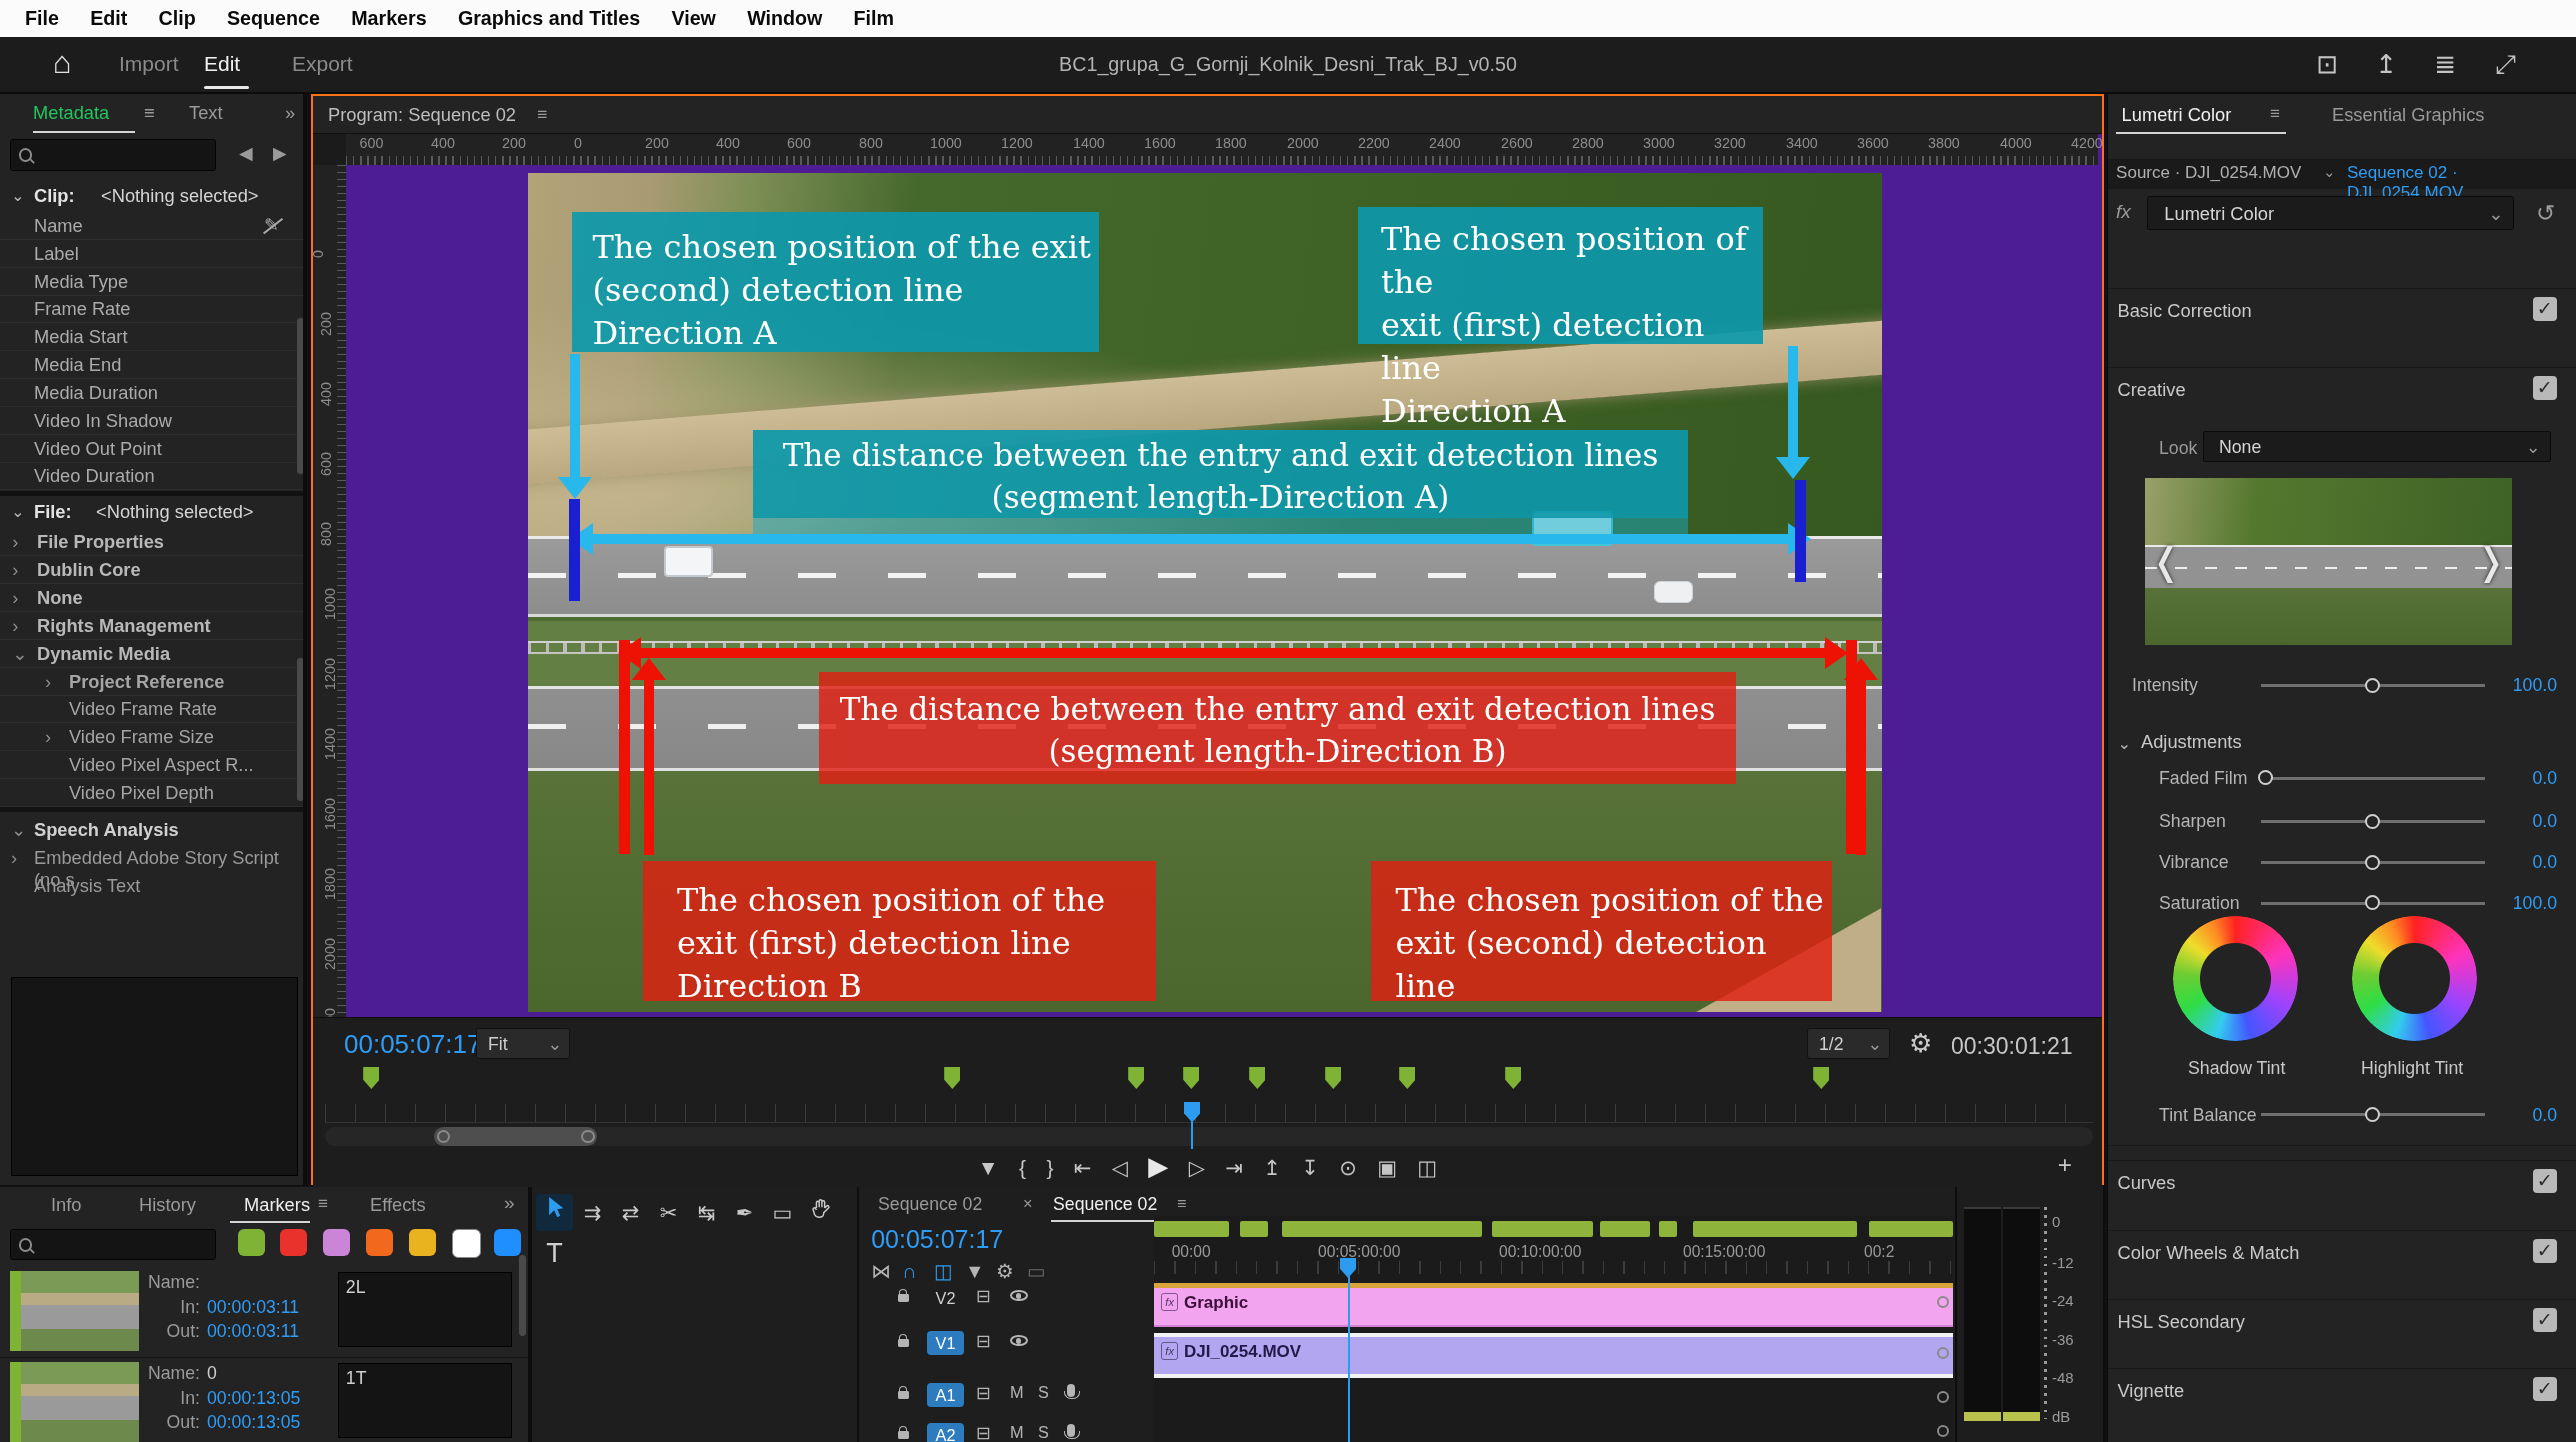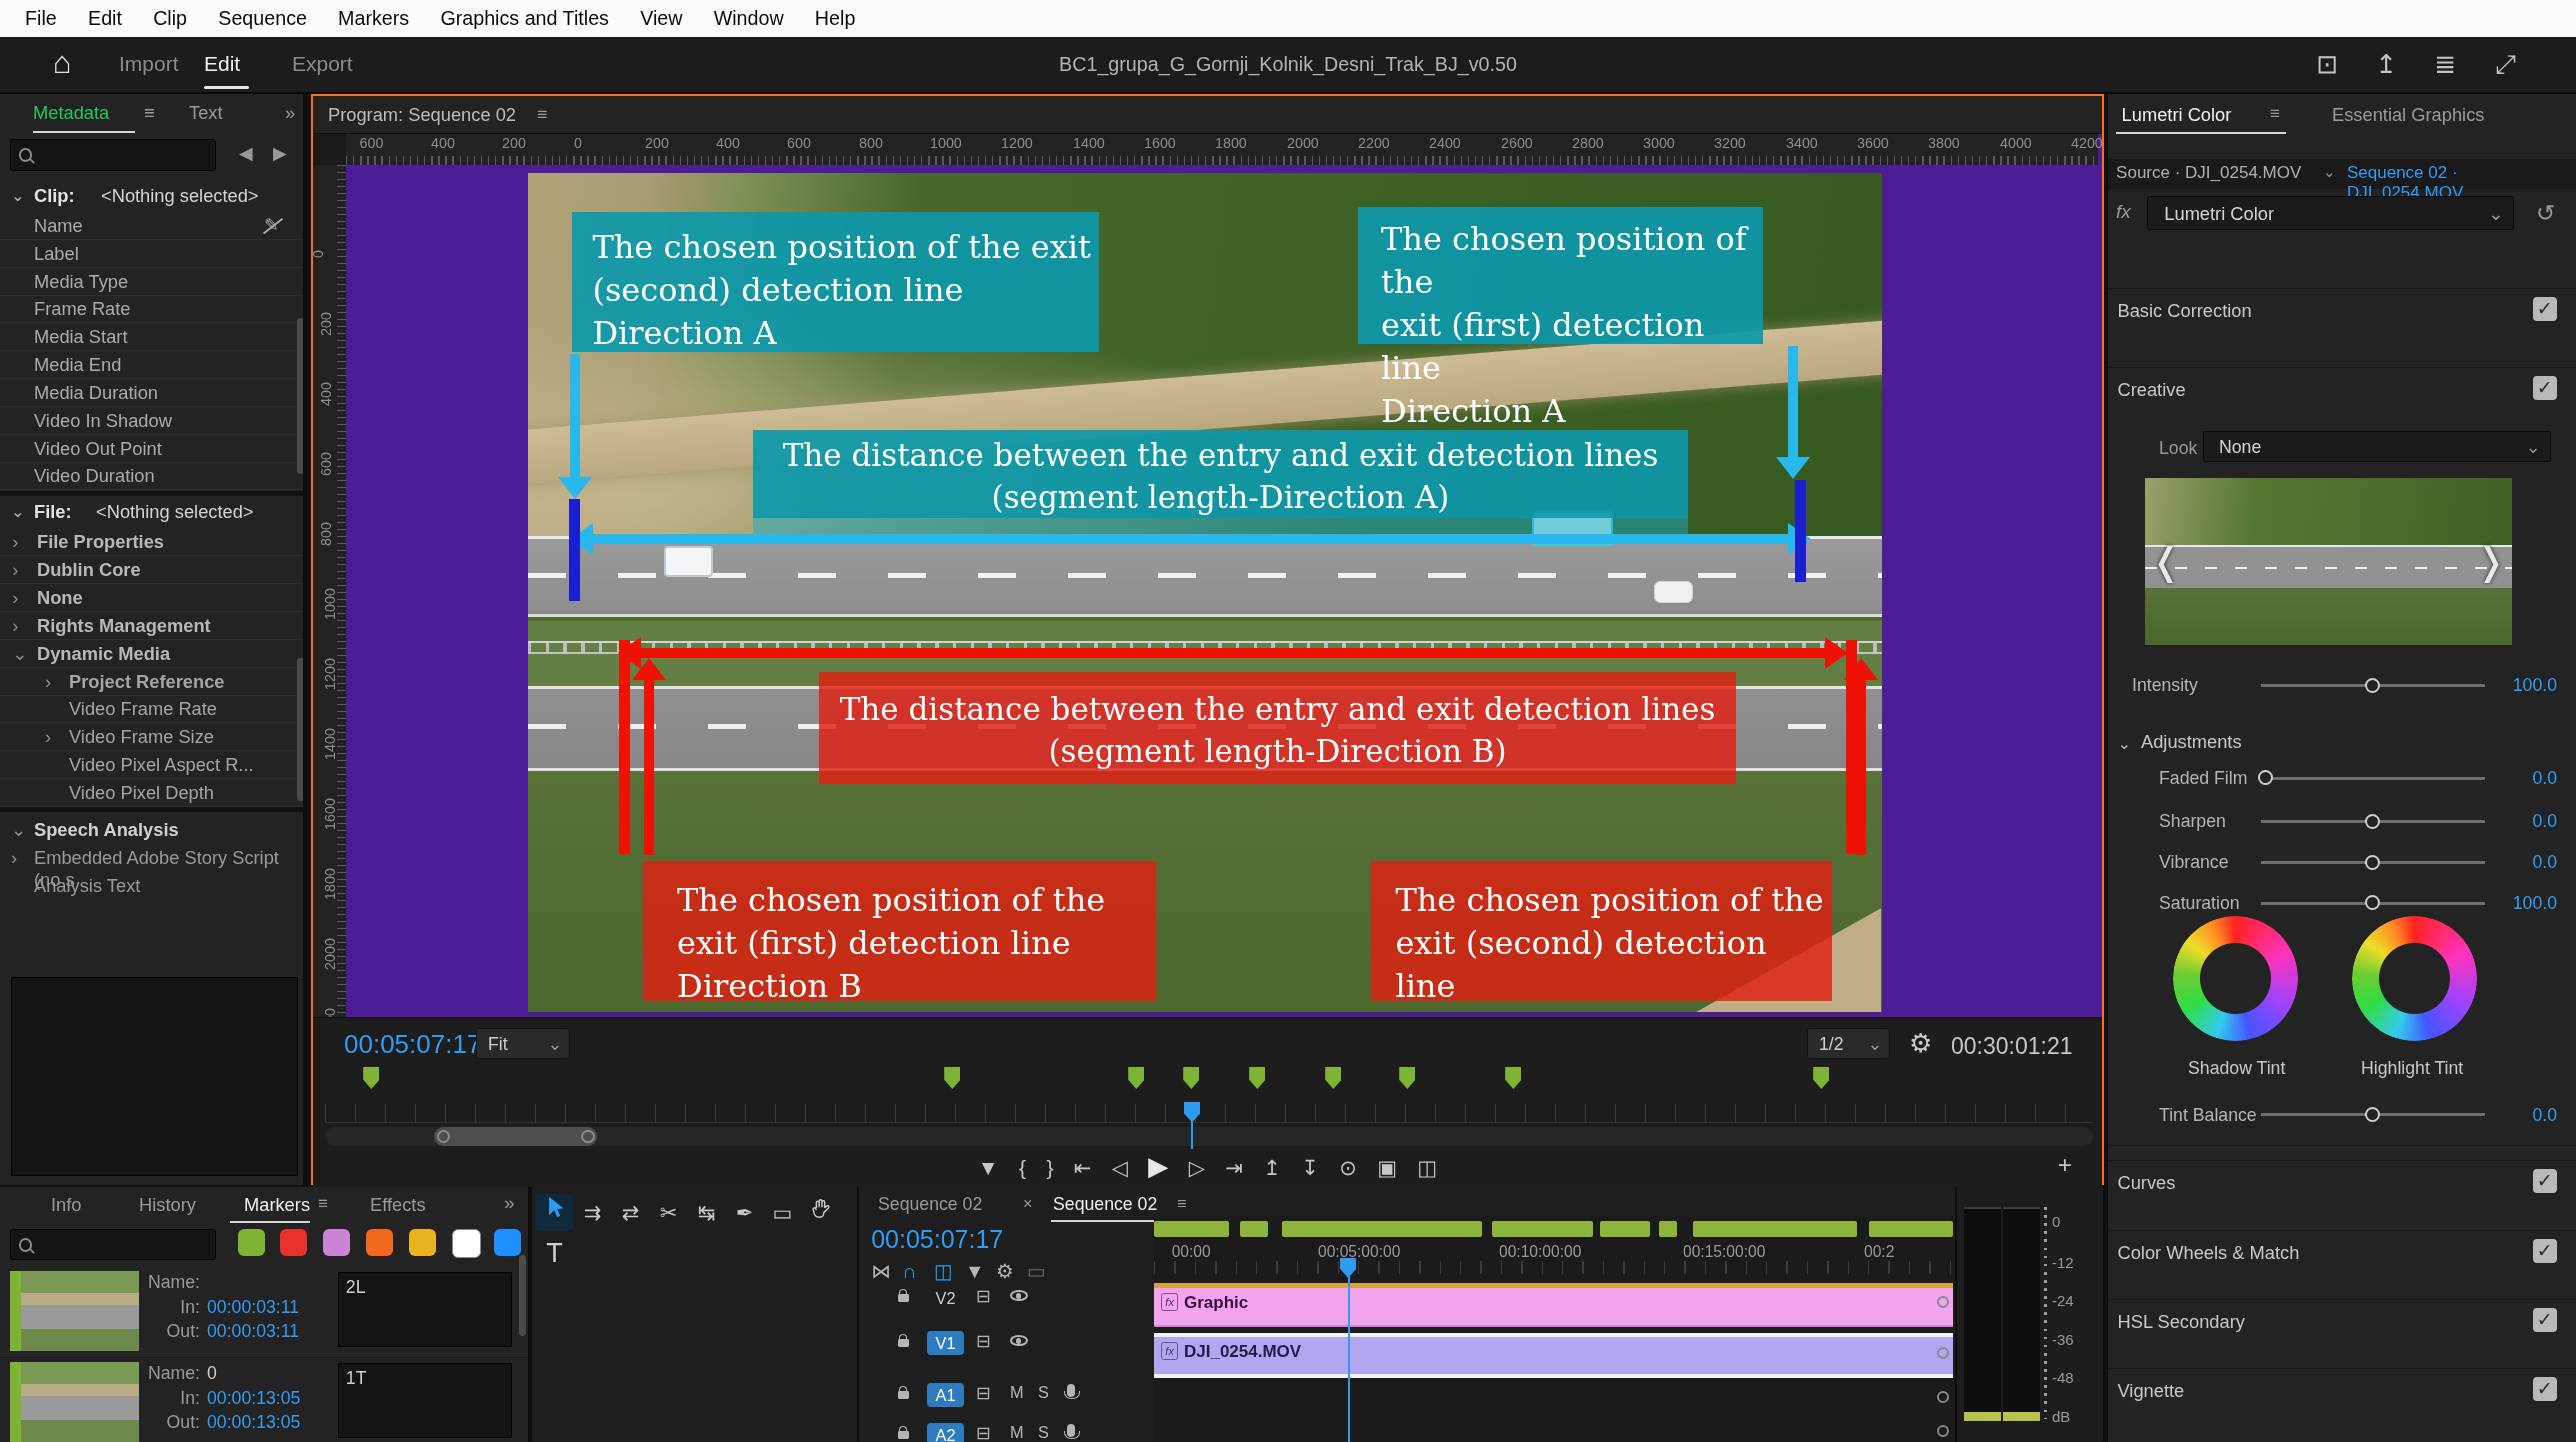--- a/index.html
+++ b/index.html
@@ -2,21 +2,21 @@
 <html style="font-size:11px"><head>
 <meta charset="utf-8">
 <style>
   html,body{margin:0;padding:0;background:#000;}
   #stage{position:relative;width:2576px;height:1443px;background:#111;overflow:hidden;
          font-family:"Liberation Sans",sans-serif;-webkit-font-smoothing:antialiased;}
   .abs{position:absolute;}
 
   
   #menubar{left:0;top:0;width:2576px;height:37px;background:#fbfbfb;display:flex;align-items:center;padding-left:9.5px;box-sizing:border-box;}
-  .menu-item{color:#0a0a0a;font-size:19.7px;padding:0 15.6px;font-weight:400;}
+  .menu-item{color:#0a0a0a;font-size:19.7px;padding:0 15.6px;font-weight:700;}
 
   
   #wsbar{left:0;top:37px;width:2576px;height:57px;background:#1c1c1c;border-bottom:2.7px solid #0b0b0b;box-sizing:border-box;}
   #home-ic{left:53px;top:8.1px;font-size:31px;color:#e0e0e0;}
   .ws-tab{top:15px;font-size:21px;color:#8b8b8b;}
   .ws-tab.on{color:#f0f0f0;}
   .ws-under{left:204px;top:49px;width:45px;height:3.4px;background:#e8e8e8;border-radius:2px;}
   #ws-title{top:16.3px;left:50%;transform:translateX(-50%);font-size:19.7px;color:#b3b3b3;}
   .ws-ric{top:12.2px;font-size:26px;color:#c4c4c4;}
 
@@ -239,21 +239,21 @@
 
   <div class="abs" id="menubar">
       <div class="menu-item">File</div>
       <div class="menu-item">Edit</div>
       <div class="menu-item">Clip</div>
       <div class="menu-item">Sequence</div>
       <div class="menu-item">Markers</div>
       <div class="menu-item">Graphics and Titles</div>
       <div class="menu-item">View</div>
       <div class="menu-item">Window</div>
-      <div class="menu-item">Help</div>
+      <div class="menu-item">Film</div>
     </div>
 
   <div class="abs" id="wsbar">
     <div class="abs" id="home-ic">⌂</div>
     <div class="abs ws-tab" style="left:119px">Import</div>
     <div class="abs ws-tab on" style="left:204px">Edit</div>
     <div class="abs ws-tab" style="left:292px">Export</div>
     <div class="abs ws-under"></div>
     <div class="abs" id="ws-title">BC1_grupa_G_Gornji_Kolnik_Desni_Trak_BJ_v0.50</div>
     <div class="abs ws-ric" style="right:238px">⊡</div>

